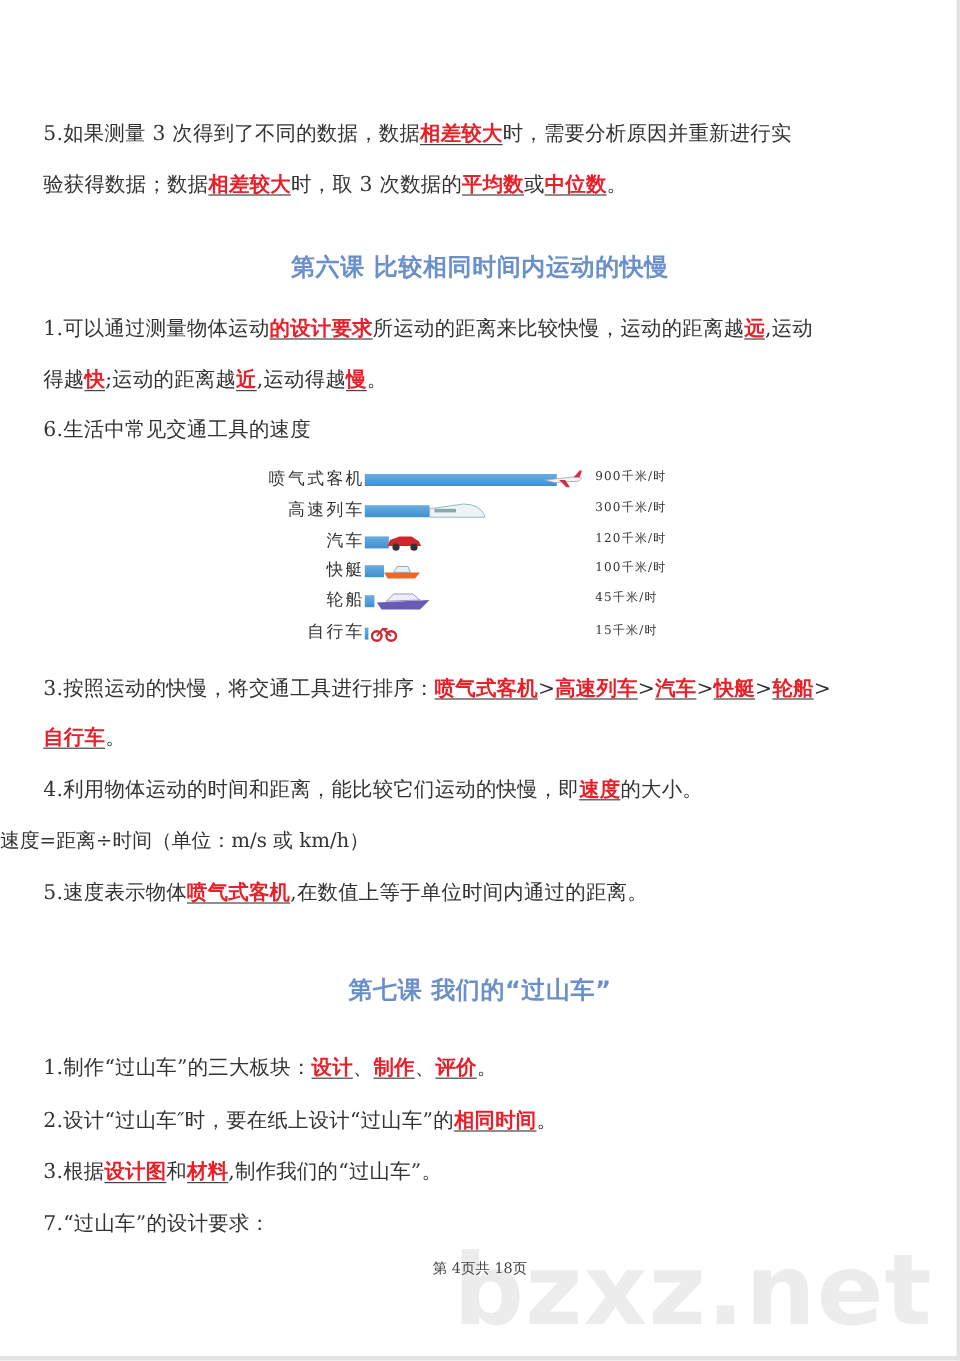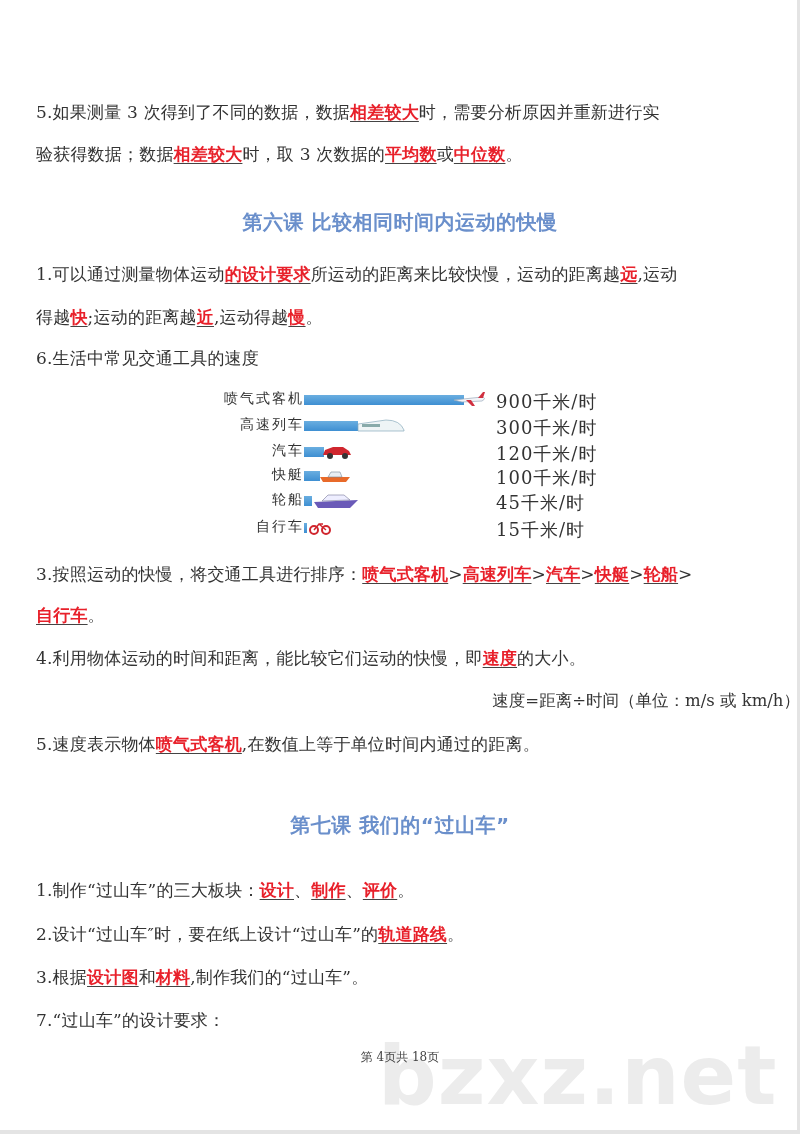--- a/index.html
+++ b/index.html
@@ -14,32 +14,32 @@
   .line {
     position: absolute; left: 36px; font-size: 17px; line-height: 22px; white-space: nowrap;
     letter-spacing: 0.2px;
   }
   .hl { color: #e8202a; text-decoration: underline; text-decoration-color: #444; text-underline-offset: 3px; font-weight: bold; }
   .heading {
     position: absolute; left: 0; width: 800px; text-align: center;
     font-family: "DejaVu Sans", "Liberation Sans", sans-serif; font-weight: bold; font-size: 20px;
     color: #6a8fcb; letter-spacing: 0.5px;
   }
-  .center-line { position: absolute; left: 0; width: 800px; text-align: right; font-size: 16.5px; }
+  .center-line { position: absolute; left: 0; width: 800px; text-align: left; font-size: 16.5px; }
   .footer { position: absolute; left: 0; width: 800px; top: 1049px; text-align: center; font-size: 12px; color: #444; }
   .watermark {
     position: absolute; left: 378px; top: 992px; font-family: "DejaVu Sans", sans-serif; font-weight: bold;
     font-size: 82px; color: #ececec; letter-spacing: 1px; z-index: 0; margin-top: 36px;
   }
   .chart { position: absolute; left: 208px; top: 388px; width: 372px; height: 152px; }
   .chart-row { position: absolute; left: 0; height: 22px; width: 372px; }
   .veh-label { position: absolute; right: 276px; top: 2px; font-size: 14px; letter-spacing: 2px; color: #333; white-space: nowrap; }
   .bar { position: absolute; left: 96px; top: 7px; height: 10px; background: linear-gradient(#6aaee0, #3e8fd2); }
   .veh-icon { position: absolute; top: 2px; height: 18px; }
-  .speed { position: absolute; left: 288px; top: 2px; font-size: 18px; color: #333; white-space: nowrap; letter-spacing: 1px; }
+  .speed { position: absolute; left: 288px; top: 2px; font-size: 10px; color: #333; white-space: nowrap; letter-spacing: 1px; }
   .content { position: relative; z-index: 1; }
 </style>
 </head>
 <body>
 
 <div class="page"></div>
 <div class="watermark">bzxz.net</div>
 
 <div class="content">
   <div class="line" style="top:101px">5.如果测量 3 次得到了不同的数据，数据<span class="hl">相差较大</span>时，需要分析原因并重新进行实</div>
@@ -113,18 +113,18 @@
 
   <div class="line" style="top:563px">3.按照运动的快慢，将交通工具进行排序：<span class="hl">喷气式客机</span>&gt;<span class="hl">高速列车</span>&gt;<span class="hl">汽车</span>&gt;<span class="hl">快艇</span>&gt;<span class="hl">轮船</span>&gt;</div>
   <div class="line" style="top:604px"><span class="hl">自行车</span>。</div>
   <div class="line" style="top:647px">4.利用物体运动的时间和距离，能比较它们运动的快慢，即<span class="hl">速度</span>的大小。</div>
   <div class="center-line" style="top:690px">速度=距离÷时间（单位：m/s 或 km/h）</div>
   <div class="line" style="top:733px">5.速度表示物体<span class="hl">喷气式客机</span>,在数值上等于单位时间内通过的距离。</div>
 
   <div class="heading" style="top:812px">第七课  我们的“过山车”</div>
 
   <div class="line" style="top:879px">1.制作“过山车”的三大板块：<span class="hl">设计</span>、<span class="hl">制作</span>、<span class="hl">评价</span>。</div>
-  <div class="line" style="top:923px">2.设计“过山车″时，要在纸上设计“过山车”的<span class="hl">轨道路线</span>。</div>
+  <div class="line" style="top:923px">2.设计“过山车″时，要在纸上设计“过山车”的<span class="hl">相同时间</span>。</div>
   <div class="line" style="top:966px">3.根据<span class="hl">设计图</span>和<span class="hl">材料</span>,制作我们的“过山车”。</div>
   <div class="line" style="top:1009px">7.“过山车”的设计要求：</div>
 
   <div class="footer">第 4页共 18页</div>
 </div>
 
 </body></html>

